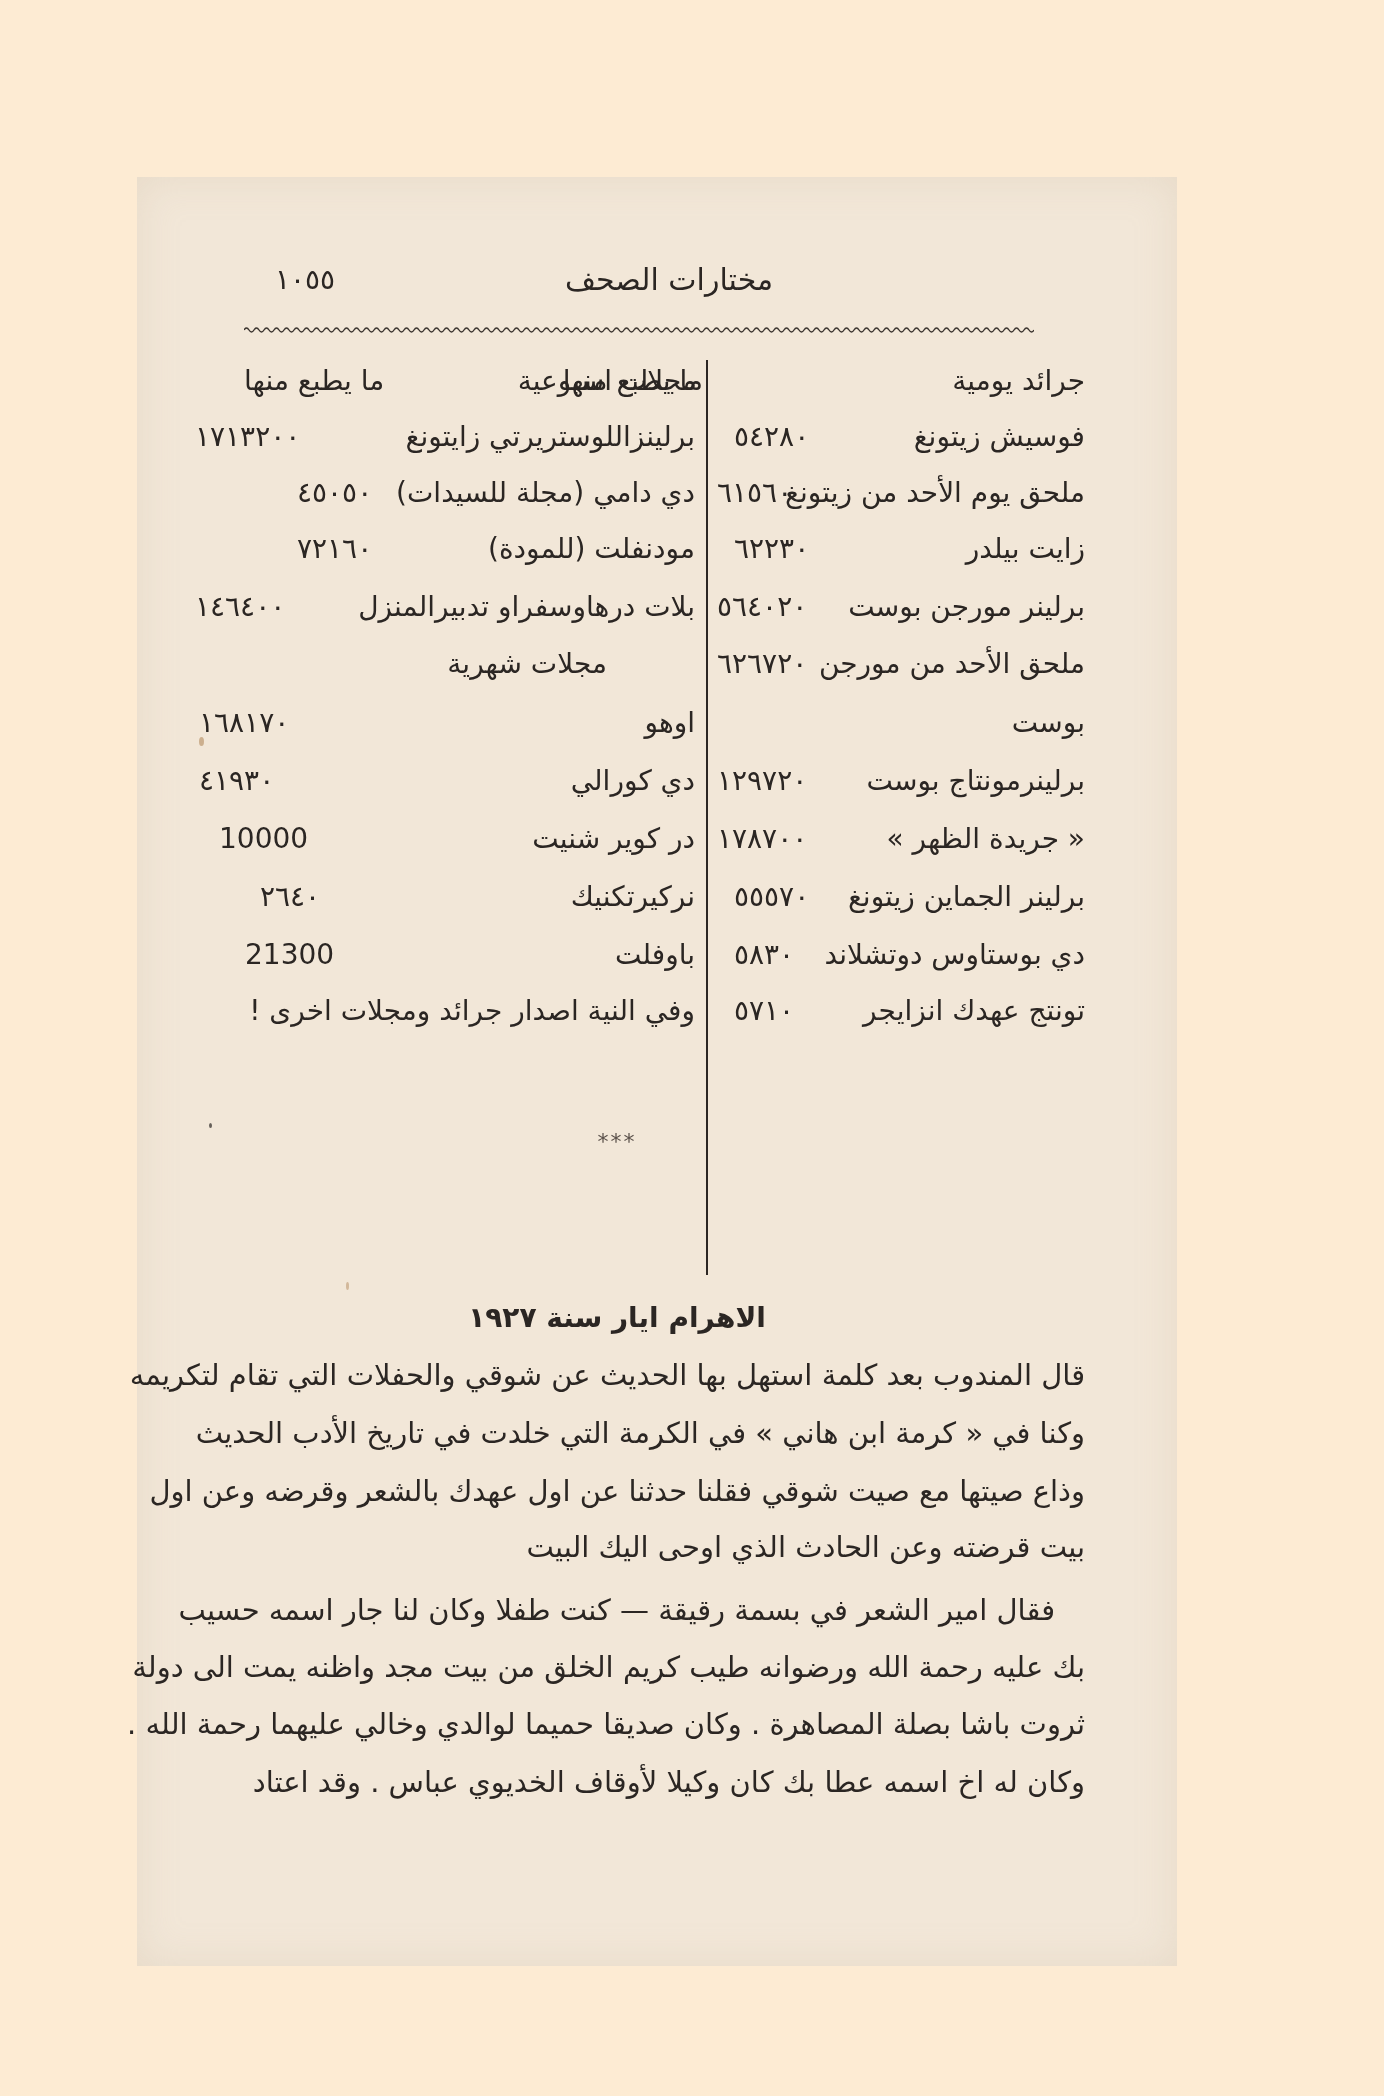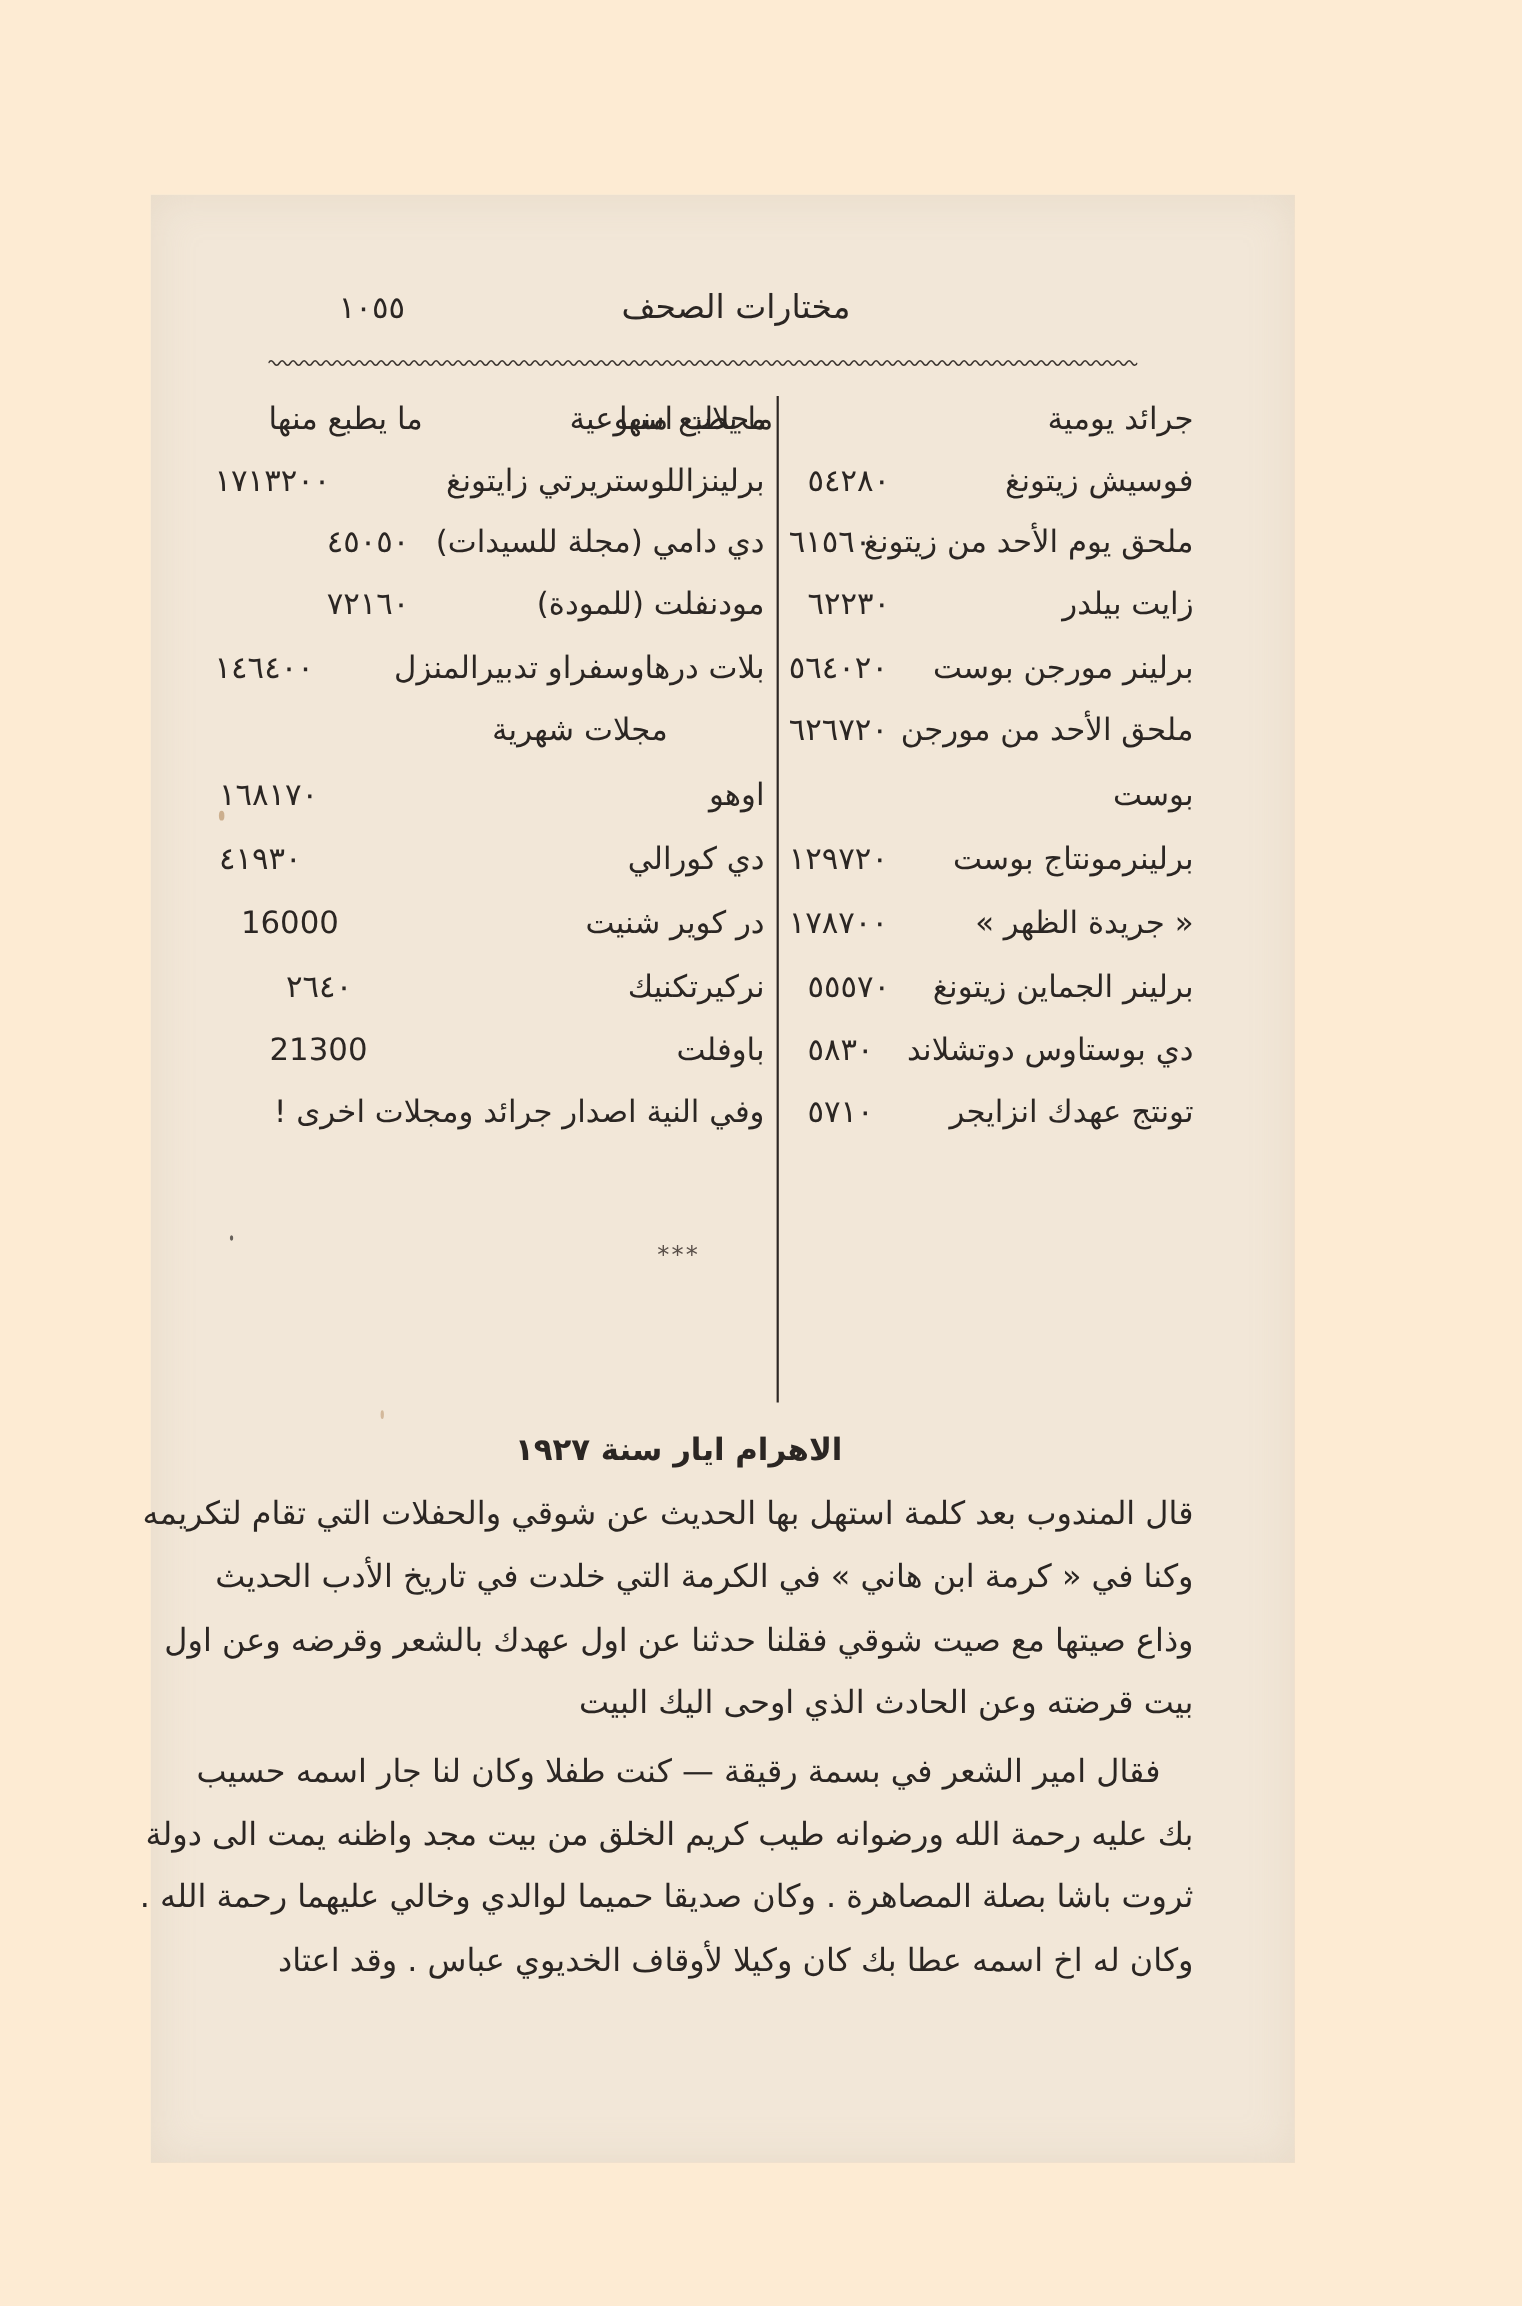--- a/index.html
+++ b/index.html
@@ -18,21 +18,21 @@
     background: #f2e7d8;
     box-shadow: inset 0 0 40px rgba(200,180,150,0.25);
   }
   .abs { position: absolute; }
   .rtl { direction: rtl; unicode-bidi: plaintext; }
   .header-title {
     left: 0; width: 1064px; top: 83px; text-align: center;
     font-size: 30px; line-height: 40px;
   }
   .header-page {
-    left: 138px; top: 83px; font-size: 28px; line-height: 40px; letter-spacing: 2px; margin-left: 33px;
+    left: 138px; top: 83px; font-size: 28px; line-height: 40px; letter-spacing: 2px;
   }
   .wavy-rule {
     left: 107px; top: 148px; width: 790px; height: 10px;
   }
   .divider {
     left: 569px; top: 183px; width: 2px; height: 915px; background: #2d2724;
   }
   .cell {
     font-size: 28px; line-height: 40px; white-space: nowrap;
   }
@@ -118,21 +118,21 @@
 
     <div class="abs cell rtl" style="top:467px; left:100px; width:370px; ">مجلات شهرية</div>
 
     <div class="abs cell col-l-name rtl" style="top:526px">اوهو</div>
     <div class="abs cell col-l-num" style="top:526px; left:62px">١٦٨١٧٠</div>
 
     <div class="abs cell col-l-name rtl" style="top:584px">دي كورالي</div>
     <div class="abs cell col-l-num" style="top:584px; left:62px">٤١٩٣٠</div>
 
     <div class="abs cell col-l-name rtl" style="top:642px">در كوير شنيت</div>
-    <div class="abs cell col-l-num" style="top:642px; left:82px">16000</div>
+    <div class="abs cell col-l-num" style="top:642px; left:82px">10000</div>
 
     <div class="abs cell col-l-name rtl" style="top:700px">نركيرتكنيك</div>
     <div class="abs cell col-l-num" style="top:700px; left:123px">٢٦٤٠</div>
 
     <div class="abs cell col-l-name rtl" style="top:758px">باوفلت</div>
     <div class="abs cell col-l-num" style="top:758px; left:108px">21300</div>
 
     <div class="abs cell col-l-name rtl" style="top:814px">وفي النية اصدار جرائد ومجلات اخرى !</div>
   </div>
 

